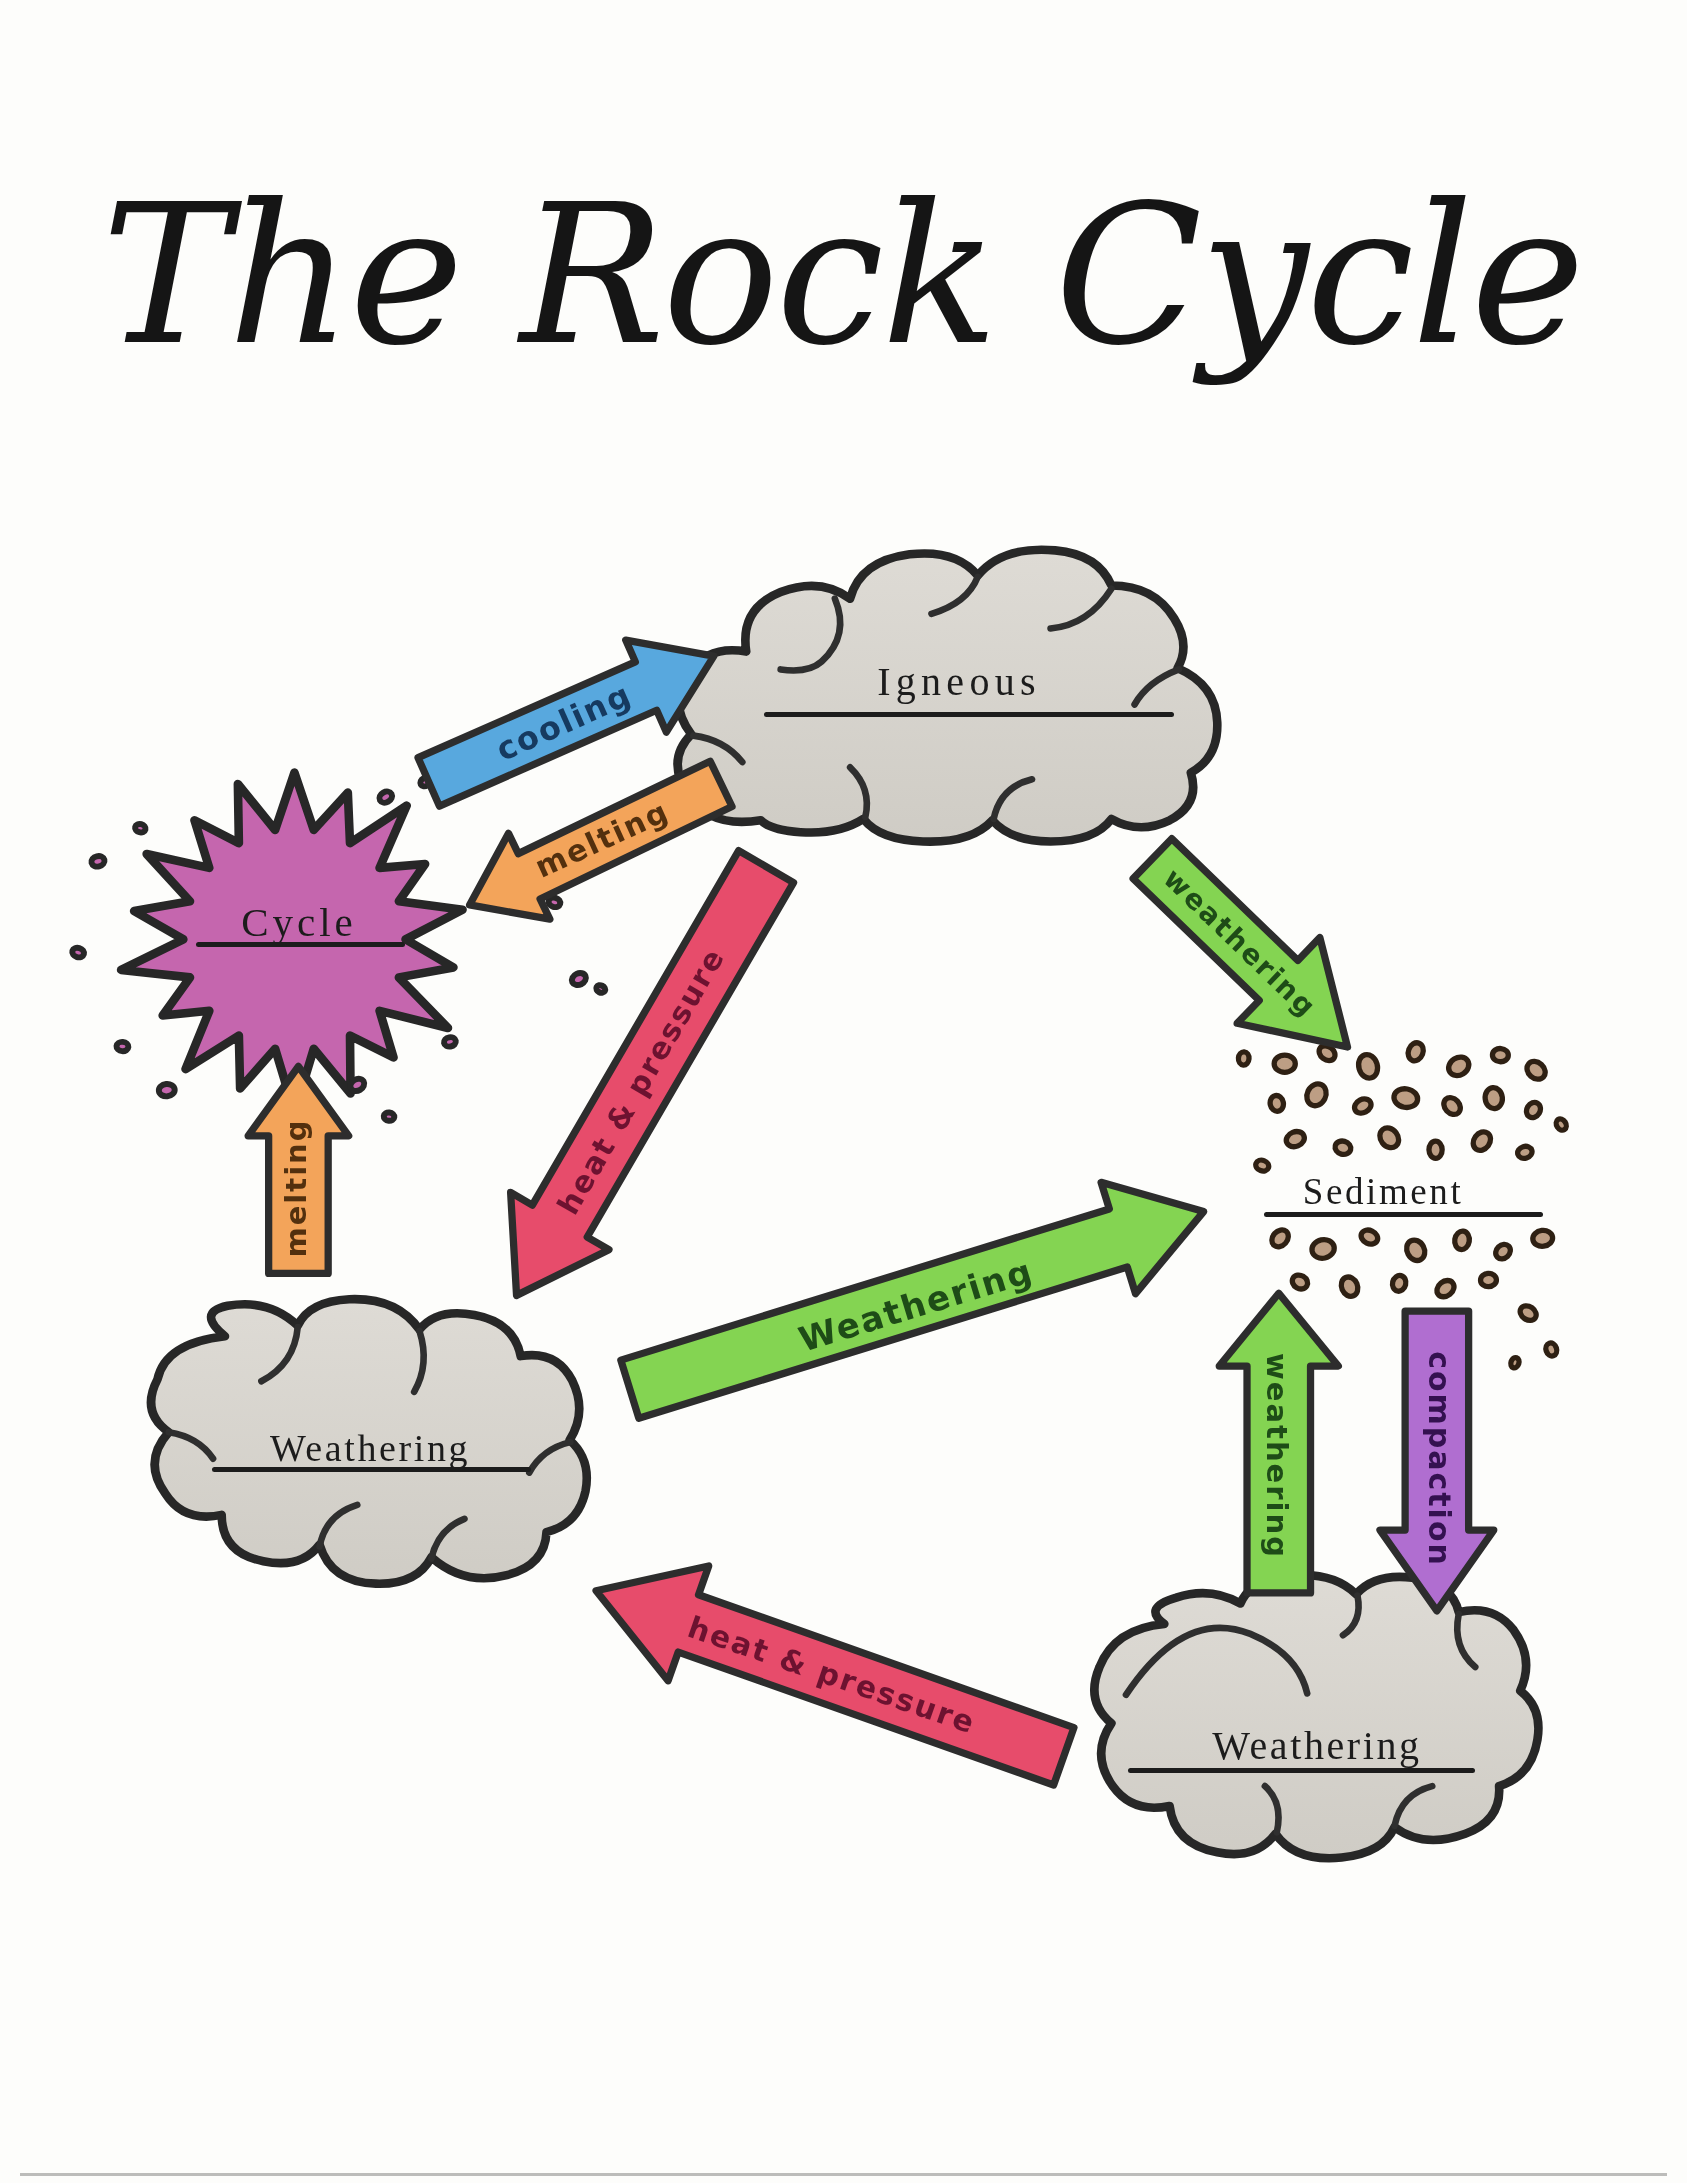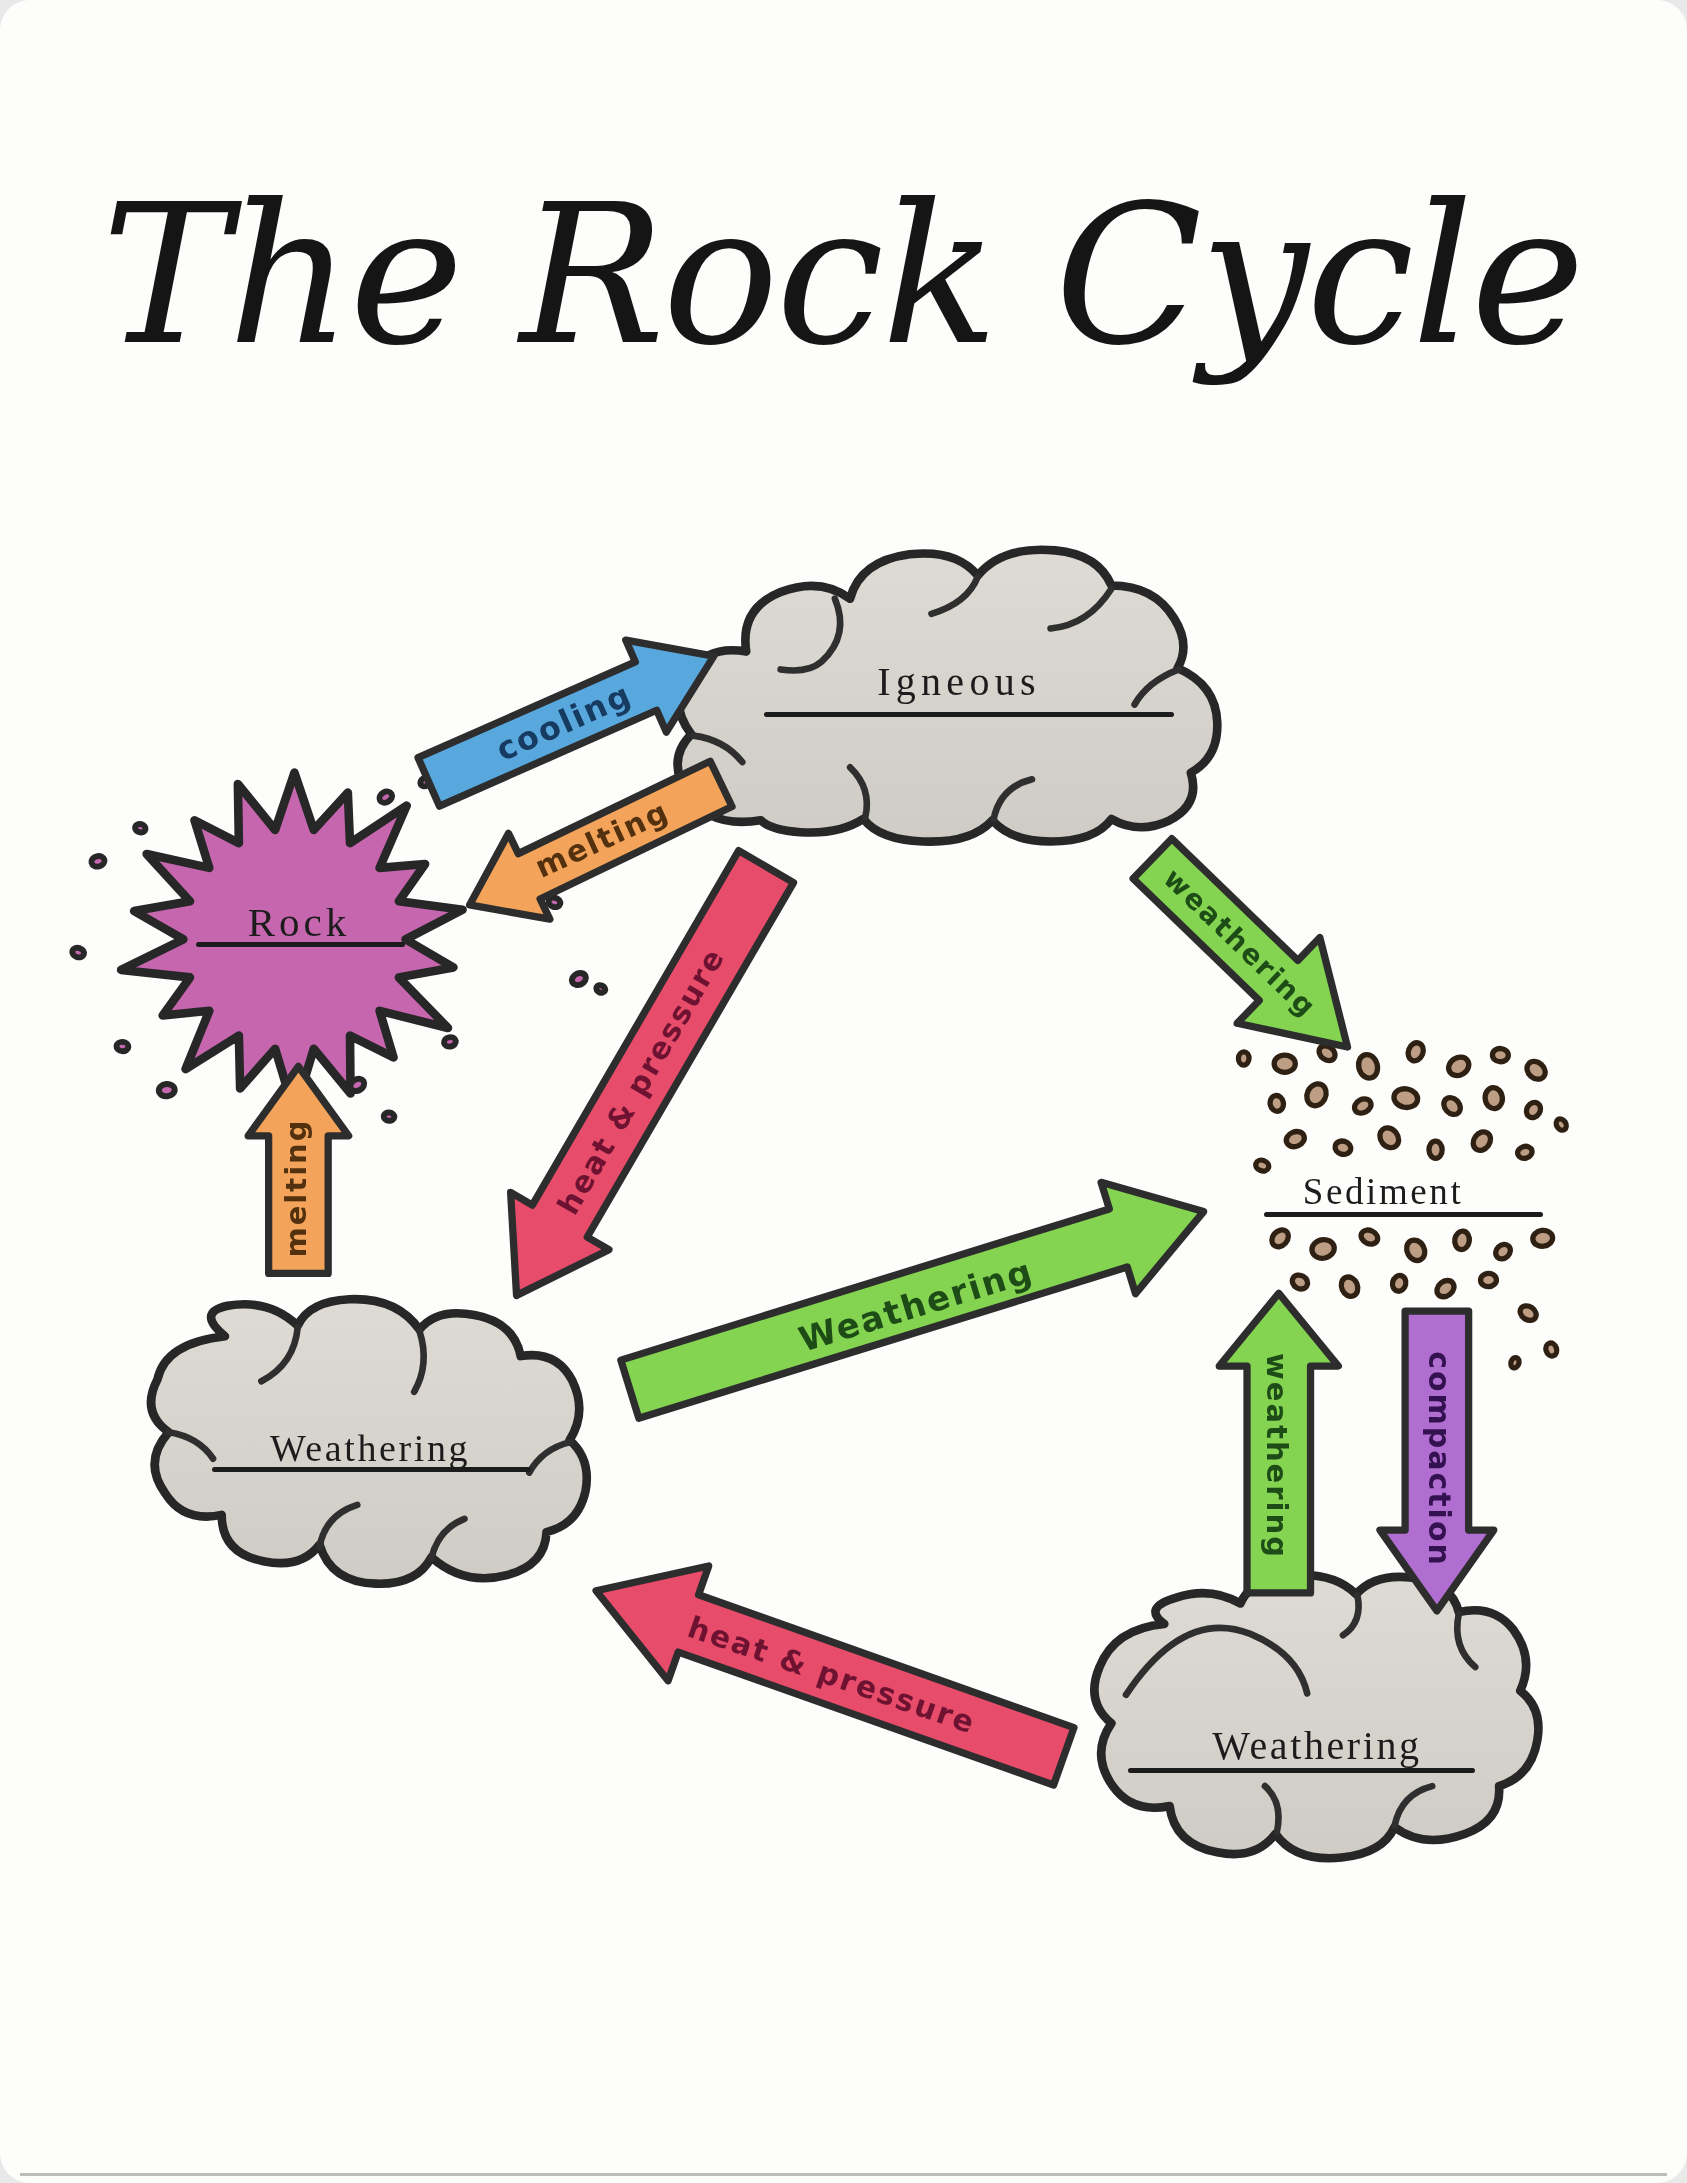--- a/index.html
+++ b/index.html
@@ -2,21 +2,20 @@
 <html style="font-size:10.6px"><head>
 <meta charset="utf-8">
 <style>
   html,body{margin:0;padding:0;background:#e9e9e9;}
   .page{
     position:relative;
     width:1687px;height:2183px;
     background:#fdfdfb;
     overflow:hidden;
     font-family:"DejaVu Sans", sans-serif;
-    border-radius:30px;
   }
   .page-title{
     position:absolute;
     left:842px; top:275px;
     transform:translate(-50%,-50%);
     font-family:"DejaVu Serif", serif;
     font-style:italic;
     font-size:193px;
     letter-spacing:-2.6px;
     color:#151515;
@@ -198,21 +197,21 @@
         <polygon points="0.0,-46.0 773.0,-46.0 773.0,-88.0 908.0,0.0 773.0,88.0 773.0,46.0 0.0,46.0" transform="translate(952 2100) rotate(-17.2)" fill="#84d452" stroke="#2d2d2d" stroke-width="11" stroke-linejoin="round"></polygon>
         <polygon points="0.0,-48.0 343.0,-48.0 343.0,-90.0 453.0,0.0 343.0,90.0 343.0,48.0 0.0,48.0" transform="translate(1933 2408) rotate(-90)" fill="#84d452" stroke="#2d2d2d" stroke-width="11" stroke-linejoin="round"></polygon>
         <polygon points="0.0,-48.0 331.0,-48.0 331.0,-86.0 453.0,0.0 331.0,86.0 331.0,48.0 0.0,48.0" transform="translate(2172 1982) rotate(90)" fill="#b06ed0" stroke="#2d2d2d" stroke-width="11" stroke-linejoin="round"></polygon>
         <polygon points="0.0,-46.0 602.0,-46.0 602.0,-92.0 750.0,0.0 602.0,92.0 602.0,46.0 0.0,46.0" transform="translate(1608 2655) rotate(-160.5)" fill="#e74c6b" stroke="#2d2d2d" stroke-width="11" stroke-linejoin="round"></polygon>
       </g>
   </svg>
 
   <div class="node-label" style="left:959px;top:681px;font-size:40px;letter-spacing:5.3px;">Igneous</div>
   <div class="node-underline" style="left:764px;top:712px;width:410px;"></div>
 
-  <div class="node-label" style="left:299px;top:922px;font-size:41px;letter-spacing:4px;">Rock</div>
+  <div class="node-label" style="left:299px;top:922px;font-size:41px;letter-spacing:4px;">Cycle</div>
   <div class="node-underline" style="left:196px;top:942px;width:209px;"></div>
 
   <div class="node-label" style="left:1383px;top:1191px;font-size:37px;letter-spacing:2.6px;">Sediment</div>
   <div class="node-underline" style="left:1264px;top:1212px;width:279px;"></div>
 
   <div class="node-label" style="left:370px;top:1448px;font-size:38px;letter-spacing:2.6px;">Weathering</div>
   <div class="node-underline" style="left:212px;top:1467px;width:319px;"></div>
 
   <div class="node-label" style="left:1317px;top:1745px;font-size:40px;letter-spacing:2.6px;">Weathering</div>
   <div class="node-underline" style="left:1128px;top:1768px;width:347px;"></div>

